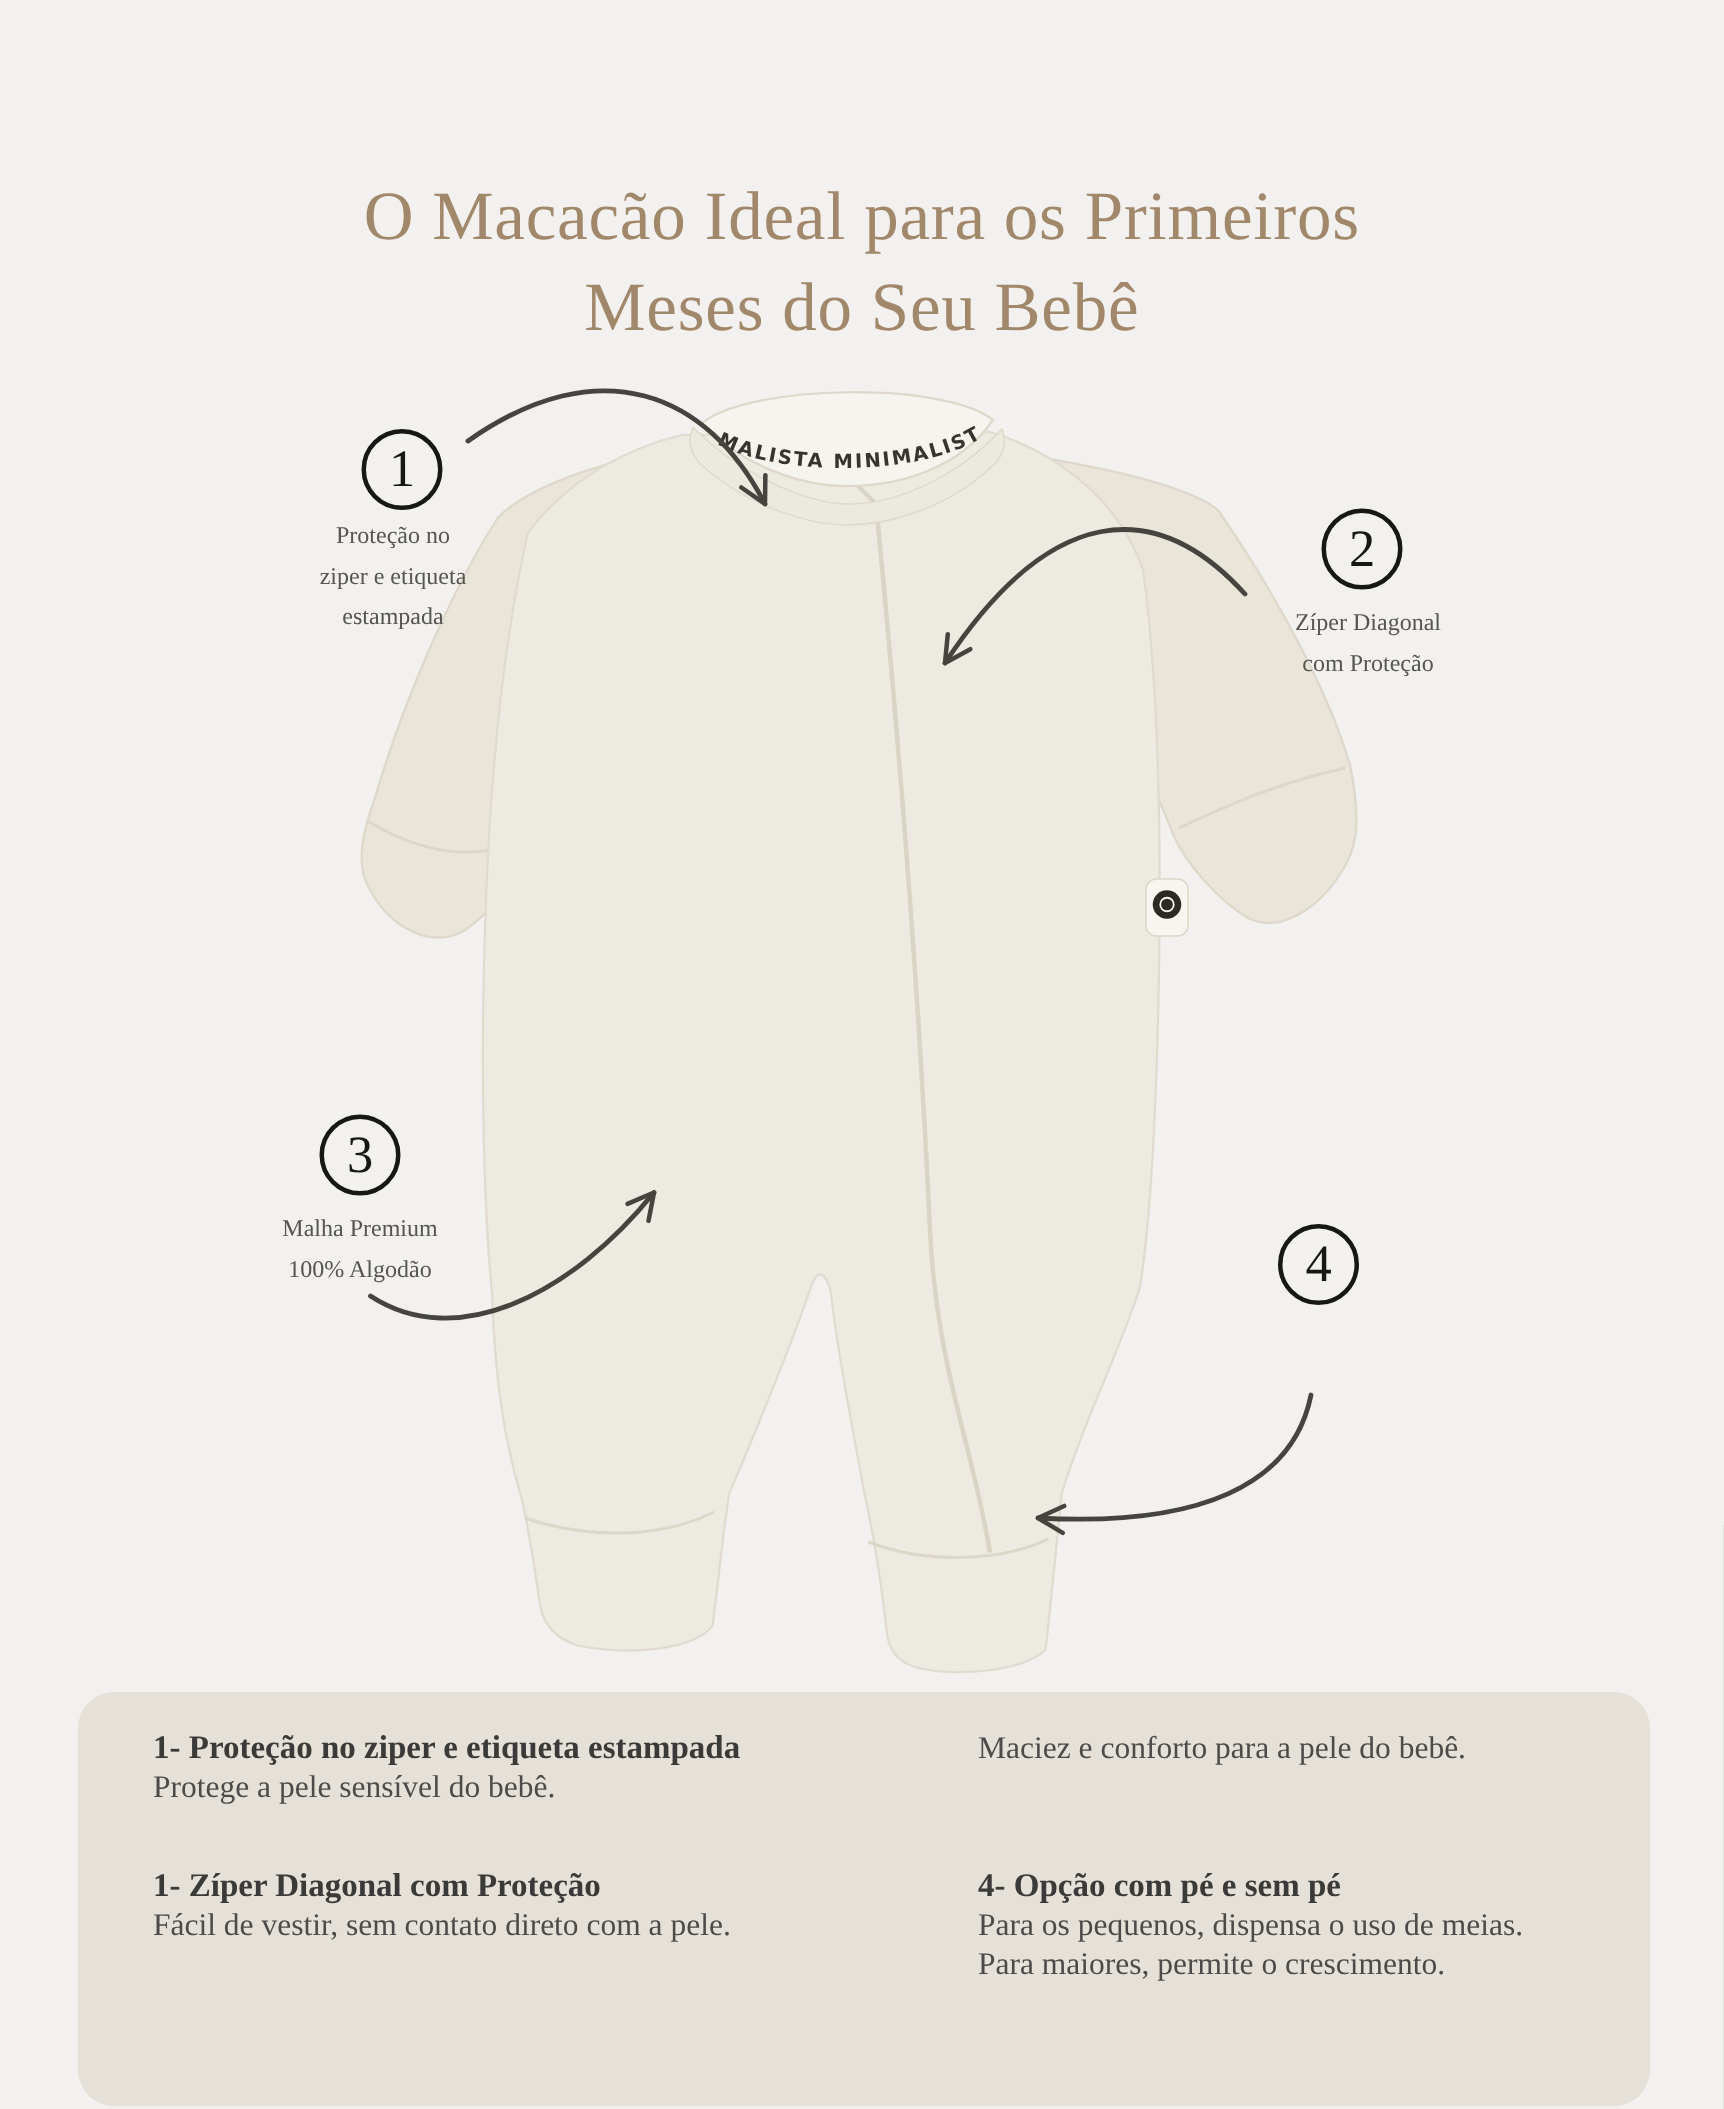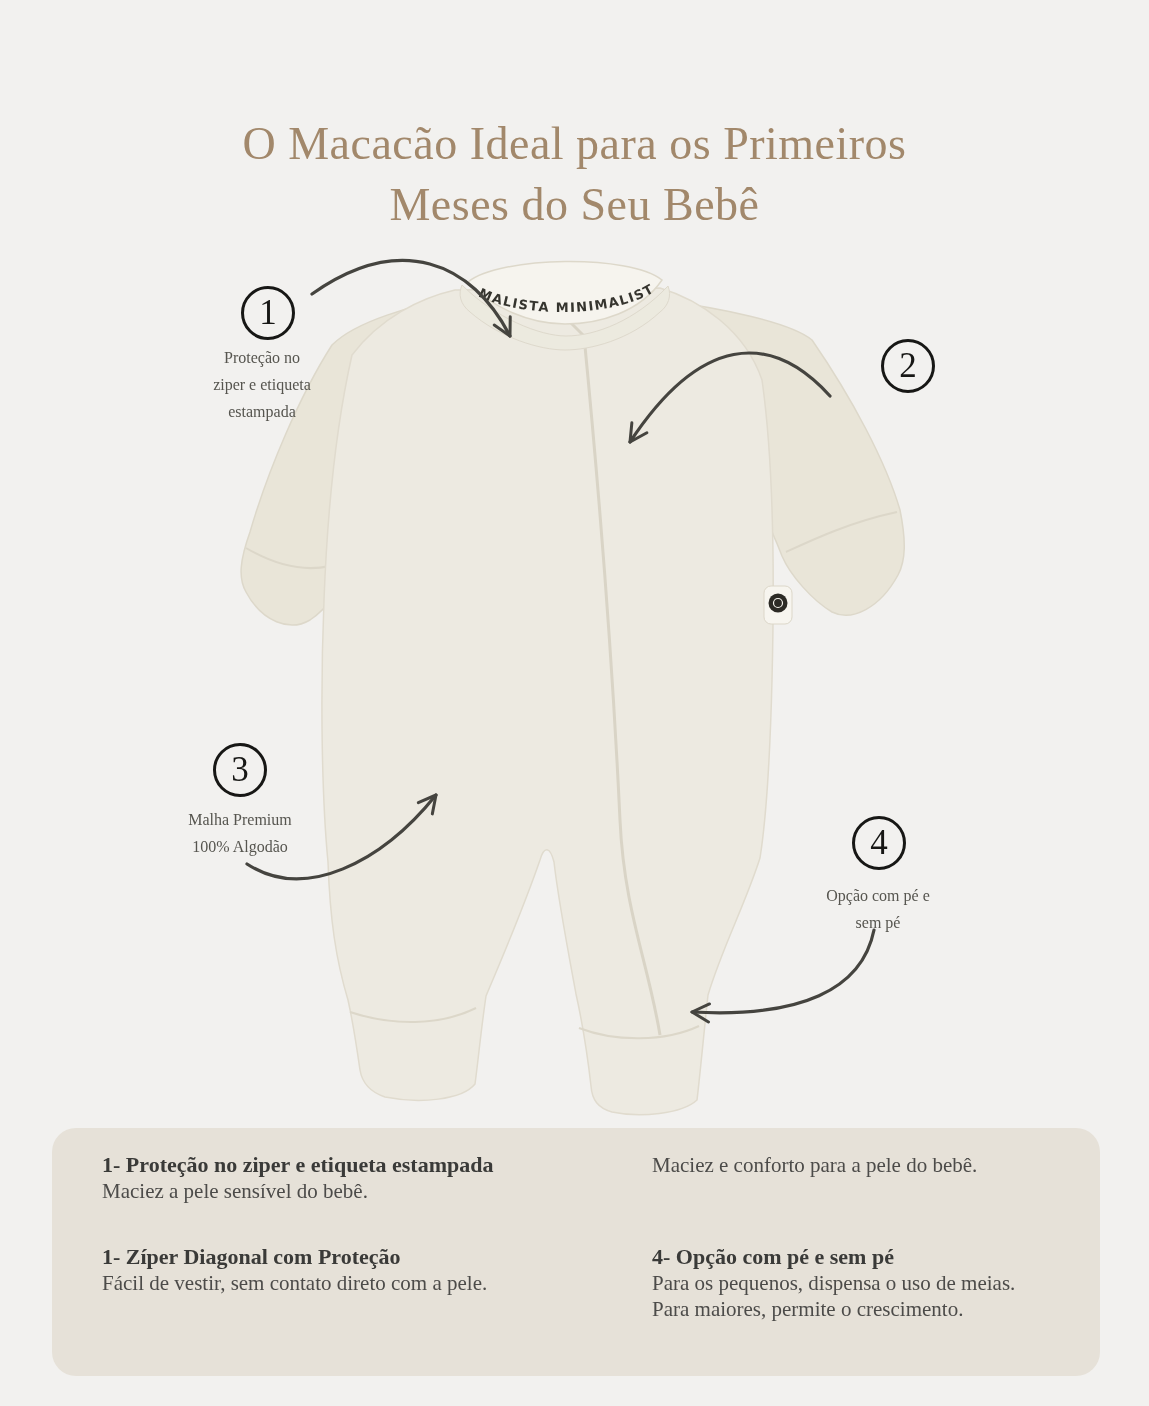--- a/index.html
+++ b/index.html
@@ -28,21 +28,21 @@
   .callout-label{
     position:absolute;width:240px;text-align:center;
     color:#56554f;font-size:16px;line-height:27px;
   }
   .t1{left:142px;top:344px;}
   .t2{left:792px;top:402px;}
   .t3{left:120px;top:806px;}
   .t4{left:758px;top:882px;}
   .callout-label span{display:block;}
   .panel{
-    position:absolute;left:52px;top:1128px;width:1048px;height:248px;
+    position:absolute;left:52px;top:1128px;width:1048px;height:276px;
     background:#e6e1d8;border-radius:24px;
   }
   .panel-item{position:absolute;width:500px;color:#4c4b49;}
   .panel-item .heading{font-weight:bold;font-size:22px;line-height:26px;color:#3a3a38;}
   .panel-item .body{font-size:21px;line-height:26px;}
   .p1{left:50px;top:24px;}
   .p2{left:50px;top:116px;}
   .p3{left:600px;top:24px;width:440px;}
   .p4{left:600px;top:116px;width:460px;}
 </style>
@@ -149,33 +149,33 @@
   </div>
   <div class="callout-circle c4">
     <span>4</span>
   </div>
 
   <div class="callout-label t1">
     <span>Proteção no</span>
     <span>ziper e etiqueta</span>
     <span>estampada</span>
   </div>
+  <div class="callout-label t2">
+    <span>Zíper Diagonal</span>
+    <span>com Proteção</span>
+  </div>
   <div class="callout-label t3">
     <span>Malha Premium</span>
     <span>100% Algodão</span>
-  </div>
-  <div class="callout-label t4">
-    <span>Opção com pé e</span>
-    <span>sem pé</span>
   </div>
 
   <div class="panel">
     <div class="panel-item p1">
       <div class="heading">1- Proteção no ziper e etiqueta estampada</div>
-      <div class="body">Maciez a pele sensível do bebê.</div>
+      <div class="body">Protege a pele sensível do bebê.</div>
     </div>
     <div class="panel-item p2">
       <div class="heading">1- Zíper Diagonal com Proteção</div>
       <div class="body">Fácil de vestir, sem contato direto com a pele.</div>
     </div>
     <div class="panel-item p3">
       <div class="body">Maciez e conforto para a pele do bebê.</div>
     </div>
     <div class="panel-item p4">
       <div class="heading">4- Opção com pé e sem pé</div>

